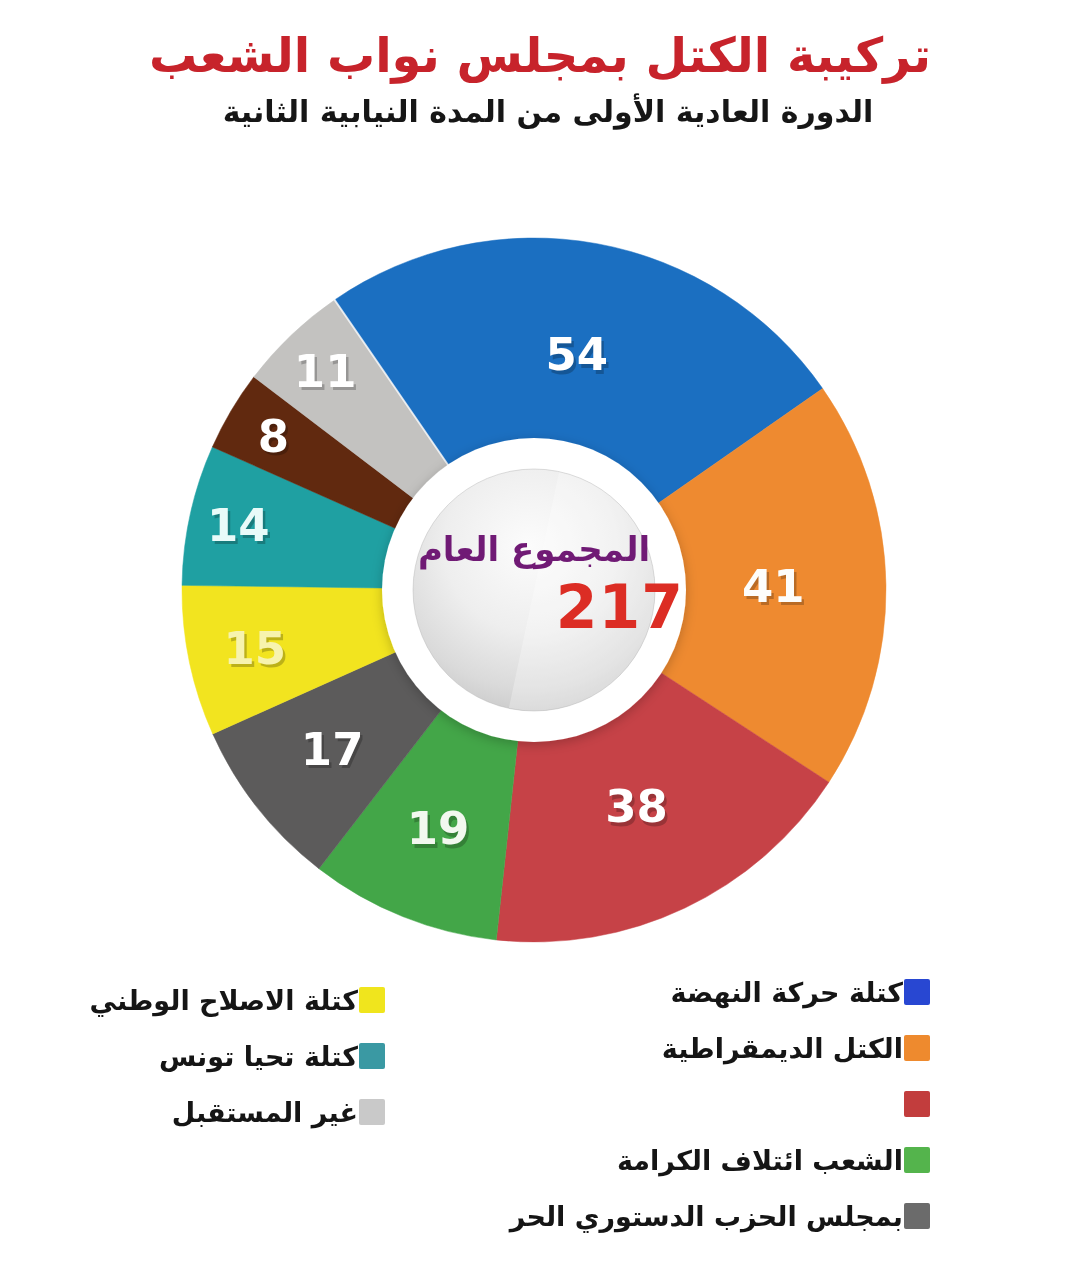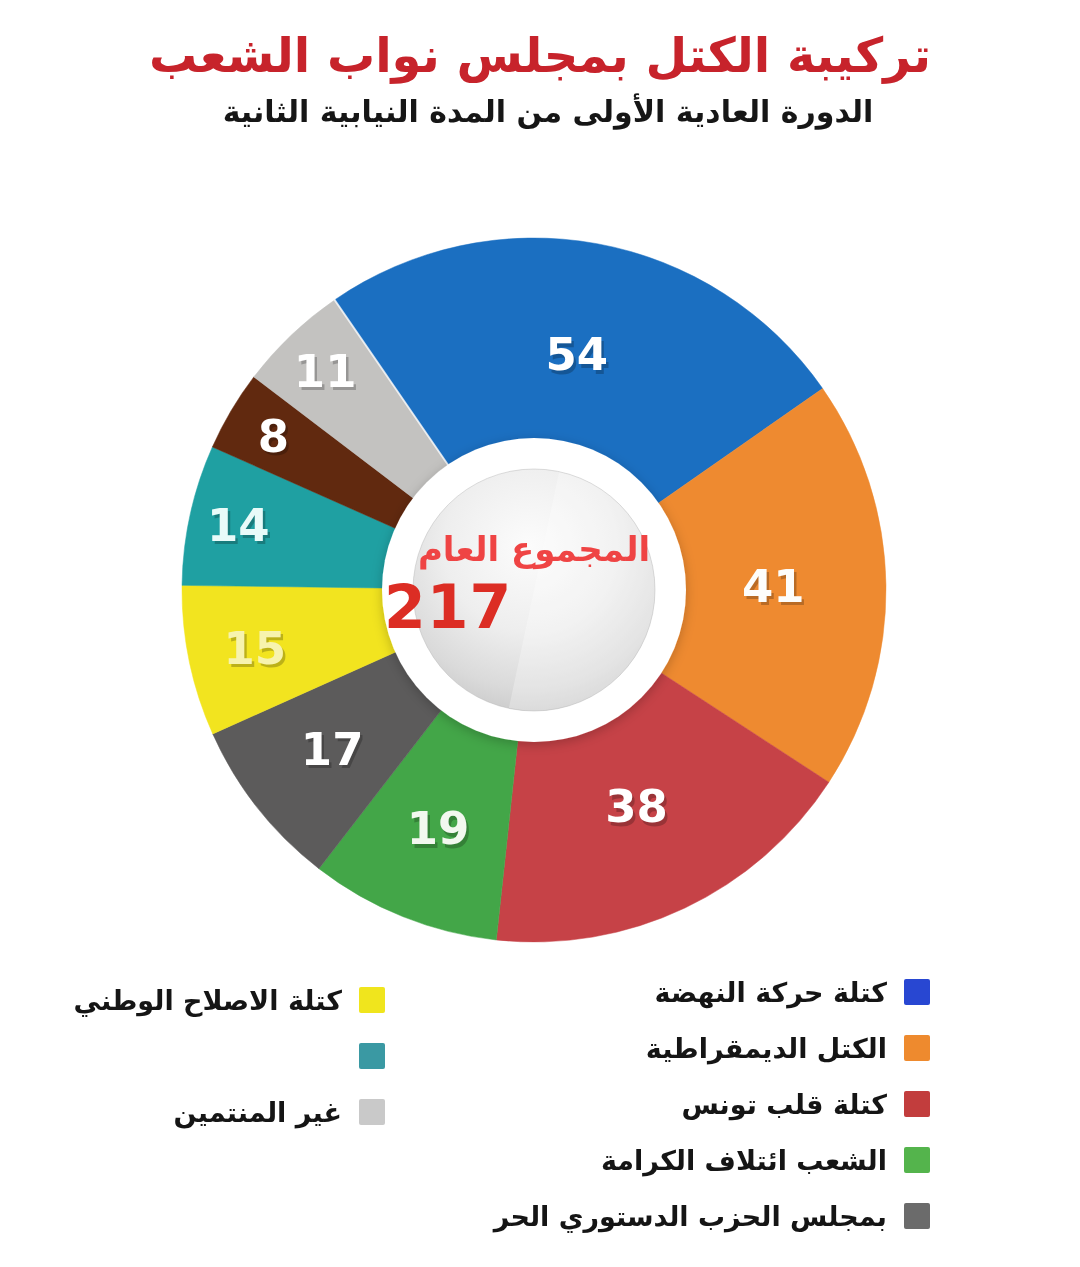--- a/index.html
+++ b/index.html
@@ -24,31 +24,31 @@
   .chart-wrap{
     position:absolute;left:154px;top:210px;width:760px;height:760px;
   }
   .chart-wrap svg{position:absolute;left:0;top:0;}
   .center-label{
     position:absolute;left:230px;top:318px;width:300px;
     text-align:center;font-size:34px;font-weight:700;line-height:42px;
   }
   .center-value{
     position:absolute;left:230px;top:364px;width:300px;
-    text-align:left;font-size:60px;font-weight:700;line-height:66px;
+    text-align:right;font-size:60px;font-weight:700;line-height:66px;
     letter-spacing:1px;
   }
   .legend-col{
     position:absolute;display:flex;flex-direction:column;
   }
   .legend-right{top:964px;right:150px;margin-left:44px;}
   .legend-left{top:972px;right:695px;}
   .legend-row{
     height:56px;display:flex;align-items:center;justify-content:flex-end;
-    gap:17px;direction:ltr; 
+    gap:1px;direction:ltr; 
   }
   .legend-label{
     font-size:27px;font-weight:700;color:#151515;white-space:nowrap;
     direction:rtl;
   }
   .swatch{
     width:26px;height:26px;border-radius:2px;flex:0 0 auto;
   }
 </style>
 </head>
@@ -98,53 +98,53 @@
         <text x="178.15698943360093" y="539.021510134612" fill="#ffffff" text-anchor="middle" dy="0.35em" font-family="&quot;DejaVu Sans&quot;,&quot;Liberation Sans&quot;,sans-serif" font-size="45" font-weight="700">17</text>
         <text x="103.29283658643584" y="441.2648188653897" fill="#000000" opacity="0.22" text-anchor="middle" dy="0.35em" font-family="&quot;DejaVu Sans&quot;,&quot;Liberation Sans&quot;,sans-serif" font-size="45" font-weight="700">15</text>
         <text x="100.79283658643584" y="437.7648188653897" fill="#f7f3ae" text-anchor="middle" dy="0.35em" font-family="&quot;DejaVu Sans&quot;,&quot;Liberation Sans&quot;,sans-serif" font-size="45" font-weight="700">15</text>
         <text x="86.80365212267532" y="318.66892525947014" fill="#000000" opacity="0.22" text-anchor="middle" dy="0.35em" font-family="&quot;DejaVu Sans&quot;,&quot;Liberation Sans&quot;,sans-serif" font-size="45" font-weight="700">14</text>
         <text x="84.30365212267532" y="315.16892525947014" fill="#e8fbf9" text-anchor="middle" dy="0.35em" font-family="&quot;DejaVu Sans&quot;,&quot;Liberation Sans&quot;,sans-serif" font-size="45" font-weight="700">14</text>
         <text x="121.97708299816145" y="229.33382953172526" fill="#000000" opacity="0.22" text-anchor="middle" dy="0.35em" font-family="&quot;DejaVu Sans&quot;,&quot;Liberation Sans&quot;,sans-serif" font-size="45" font-weight="700">8</text>
         <text x="119.47708299816145" y="225.83382953172526" fill="#ffffff" text-anchor="middle" dy="0.35em" font-family="&quot;DejaVu Sans&quot;,&quot;Liberation Sans&quot;,sans-serif" font-size="45" font-weight="700">8</text>
         <text x="173.64494134510016" y="164.3677046296956" fill="#000000" opacity="0.22" text-anchor="middle" dy="0.35em" font-family="&quot;DejaVu Sans&quot;,&quot;Liberation Sans&quot;,sans-serif" font-size="45" font-weight="700">11</text>
         <text x="171.14494134510016" y="160.8677046296956" fill="#ffffff" text-anchor="middle" dy="0.35em" font-family="&quot;DejaVu Sans&quot;,&quot;Liberation Sans&quot;,sans-serif" font-size="45" font-weight="700">11</text>
       </svg>
-    <div class="center-label" style="color: #ef4444;">المجموع العام</div>
+    <div class="center-label" style="color: #701a75;">المجموع العام</div>
     <div class="center-value" style="color: rgb(220, 45, 36);">217</div>
   </div>
 
   <div class="legend-col legend-right">
       <div class="legend-row">
         <span class="legend-label">كتلة حركة النهضة</span>
         <span class="swatch" style="background: rgb(40, 71, 210);"></span>
       </div>
       <div class="legend-row">
         <span class="legend-label">الكتل الديمقراطية</span>
         <span class="swatch" style="background: rgb(238, 138, 46);"></span>
       </div>
       <div class="legend-row">
-        <span class="legend-label">كتلة قلب تونس</span>
         <span class="swatch" style="background: rgb(194, 61, 61);"></span>
       </div>
       <div class="legend-row">
         <span class="legend-label">الشعب ائتلاف الكرامة</span>
         <span class="swatch" style="background: rgb(84, 180, 76);"></span>
       </div>
       <div class="legend-row">
         <span class="legend-label">بمجلس الحزب الدستوري الحر</span>
         <span class="swatch" style="background: rgb(107, 107, 107);"></span>
       </div>
     </div>
   <div class="legend-col legend-left">
       <div class="legend-row">
         <span class="legend-label">كتلة الاصلاح الوطني</span>
         <span class="swatch" style="background: rgb(240, 229, 29);"></span>
       </div>
       <div class="legend-row">
+        <span class="legend-label">كتلة تحيا تونس</span>
         <span class="swatch" style="background: rgb(58, 153, 163);"></span>
       </div>
       <div class="legend-row">
-        <span class="legend-label">غير المنتمين</span>
+        <span class="legend-label">غير المستقبل</span>
         <span class="swatch" style="background: rgb(201, 201, 201);"></span>
       </div>
     </div>
 
 </div>
 
 </body></html>

